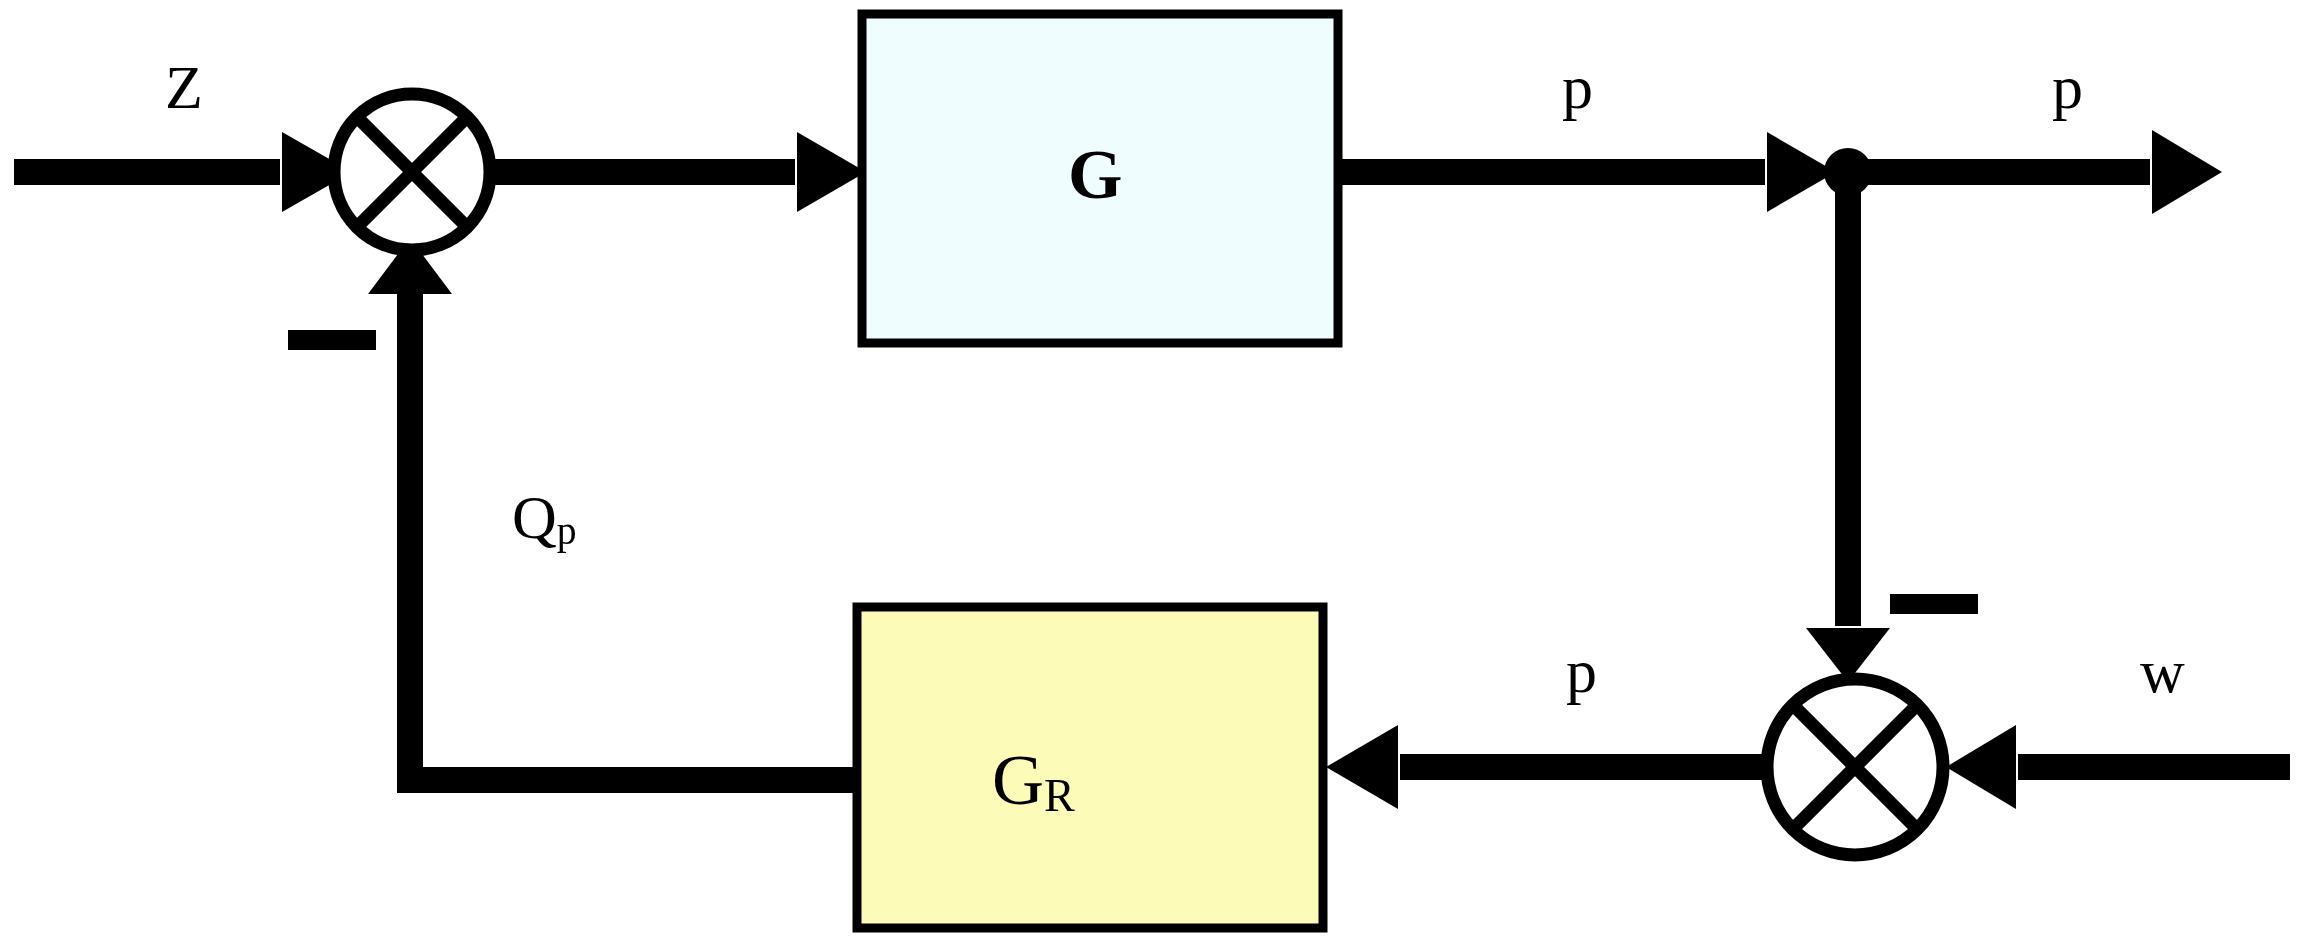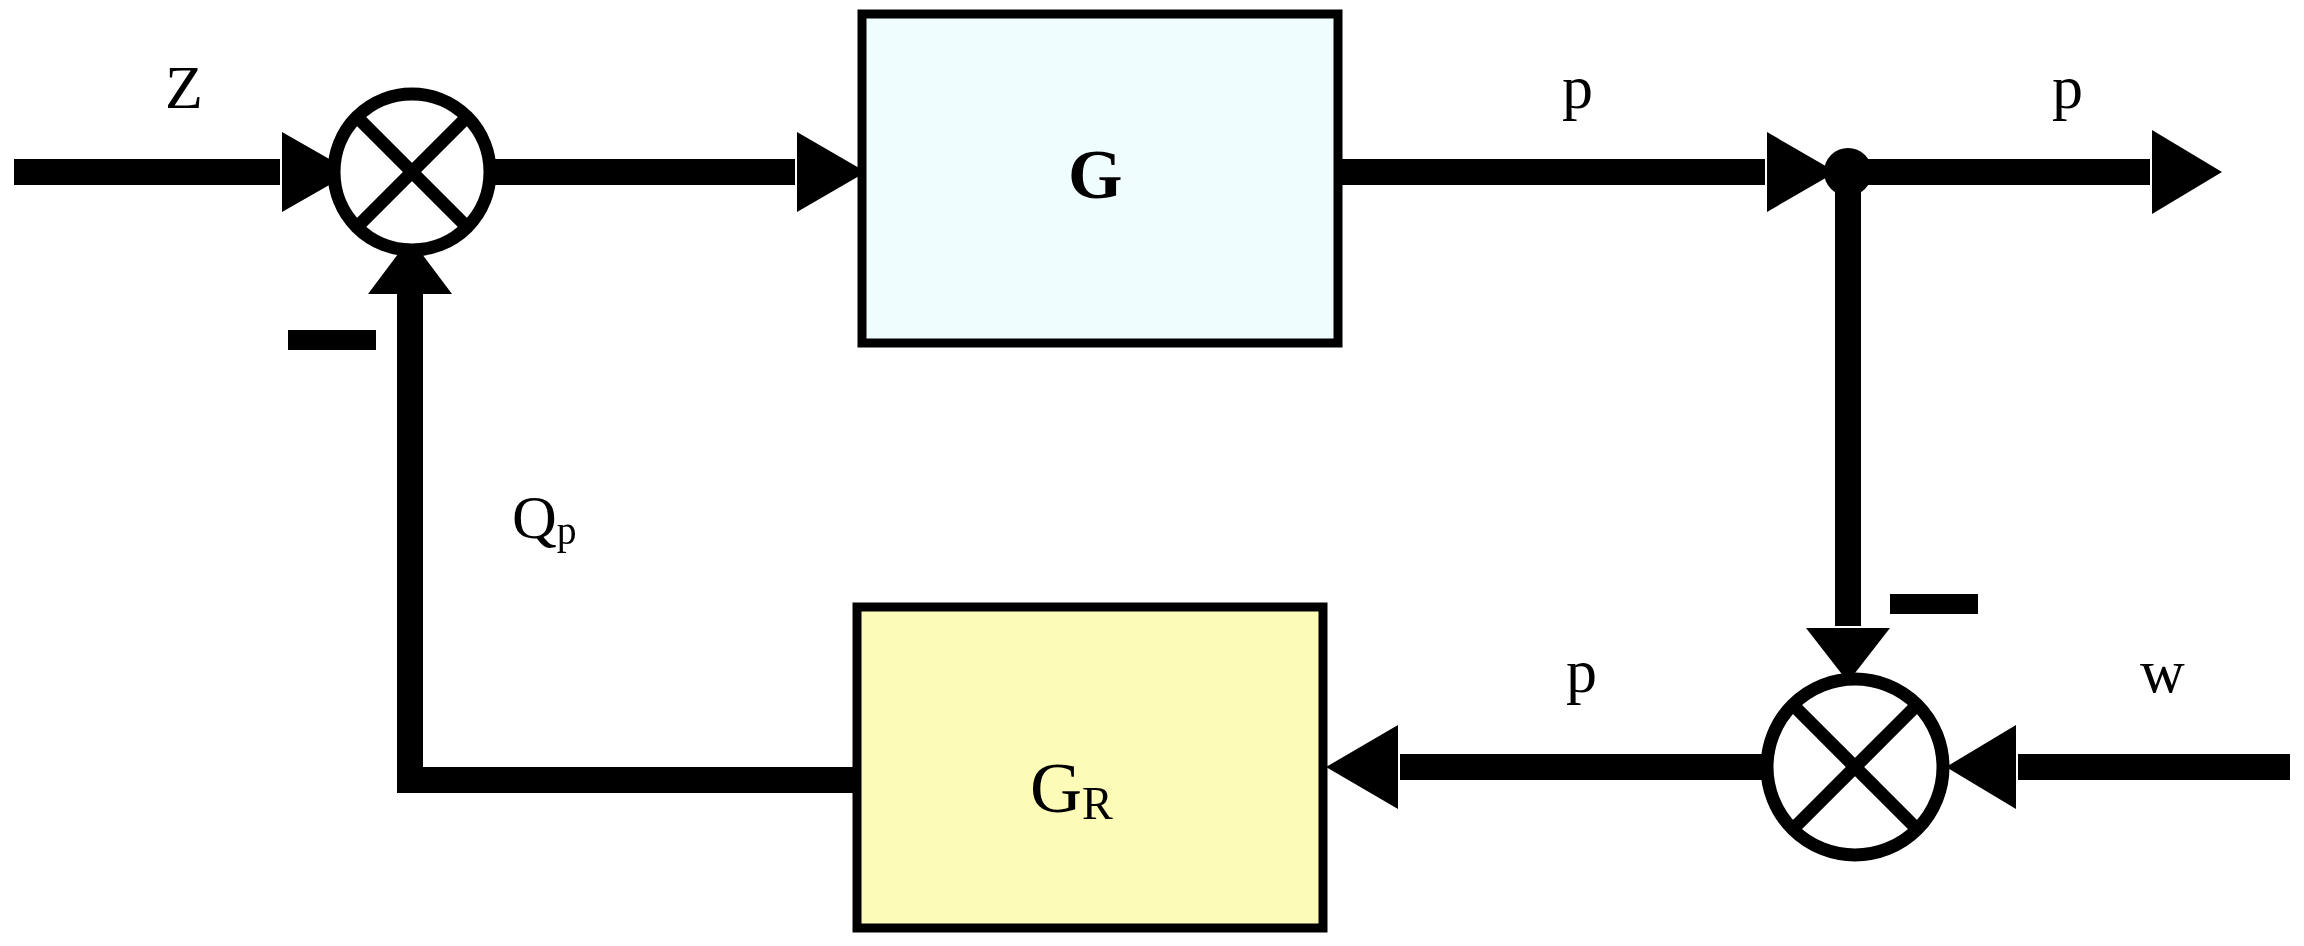--- a/index.html
+++ b/index.html
@@ -136,17 +136,17 @@
   <div class="label sig-label label-plain" style="left:1566px; top:640px;">p</div>
 
   <div class="label sig-label label-plain" style="left:2140px; top:640px;">w</div>
 
   <div class="label sig-label label-plain" style="left:512px; top:486px;text-align:right;">
     <span>Q</span><span class="sub">p</span>
   </div>
 
   <div class="label block-label-g" style="left:1068px; top:140px;">G</div>
 
-  <div class="label block-label-gr" style="left:1030px; top:744px;margin-top:8px;">
+  <div class="label block-label-gr" style="left:992px; top:744px;">
     <span>G</span><span class="sub">R</span>
   </div>
 
 </div>
 
 </body></html>

